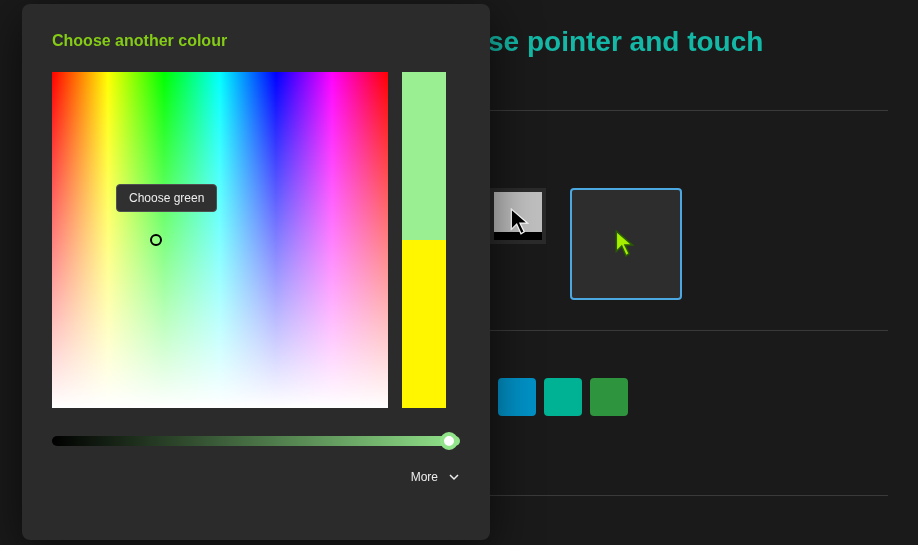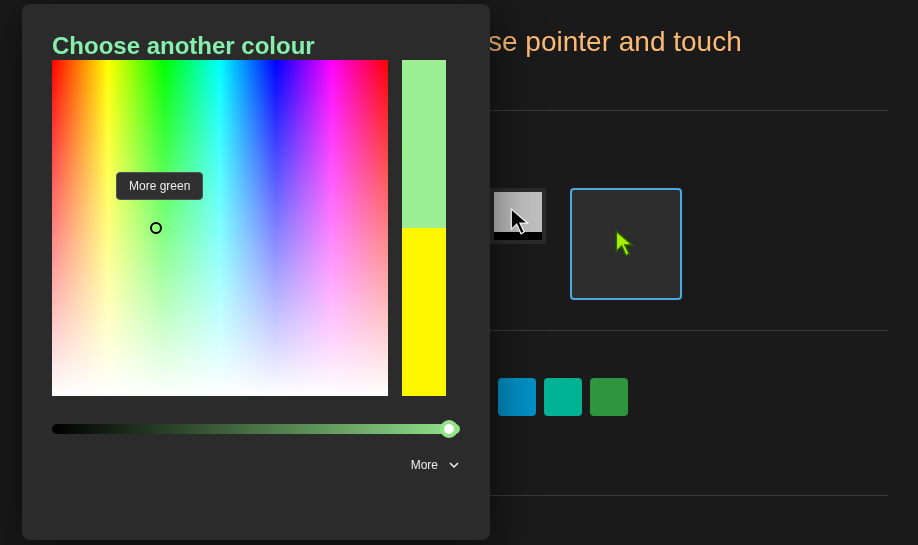--- a/index.html
+++ b/index.html
@@ -15,22 +15,22 @@
     .page-bg {
       position: absolute;
       inset: 0;
       background: #1a1a1a;
     }
     .page-title {
       position: absolute;
       top: 26px;
       left: 488px;
       font-size: 28px;
-      font-weight: 400;
-      color: #fdba74;
+      font-weight: 700;
+      color: #14b8a6;
     }
     .hr-line {
       position: absolute;
       left: 490px;
       right: 30px;
       height: 1px;
       background: #3a3a3a;
     }
     .hr-1 { top: 110px; }
     .hr-2 { top: 330px; }
@@ -96,23 +96,24 @@
       top: 4px;
       left: 22px;
       width: 468px;
       height: 536px;
       background: #2b2b2b;
       border-radius: 8px;
       box-shadow: 0 12px 48px rgba(0,0,0,.6);
       padding: 28px 30px;
     }
     .modal-title {
-      font-size: 24px;
+      font-size: 16px;
       font-weight: 600;
-      color: #86efac;
+      color: #84cc16;
+      margin-bottom: 22px;
     }
     .picker-area {
       display: flex;
       gap: 14px;
       margin-bottom: 28px;
     }
     .sv-box {
       position: relative;
       width: 336px;
       height: 336px;
@@ -235,21 +236,21 @@
     <div class="swatch" style="background:#2f943e"></div>
   </div>
 
   <div class="hr-line hr-3"></div>
 
   <div class="modal">
     <div class="modal-title">Choose another colour</div>
 
     <div class="picker-area">
       <div class="sv-box">
-        <div class="tooltip">More green</div>
+        <div class="tooltip">Choose green</div>
         <div class="sv-marker"></div>
       </div>
       <div class="hue-col">
         <div class="preview-top"></div>
         <div class="preview-bot"></div>
       </div>
     </div>
 
     <div class="value-slider">
       <div class="value-thumb"></div>

